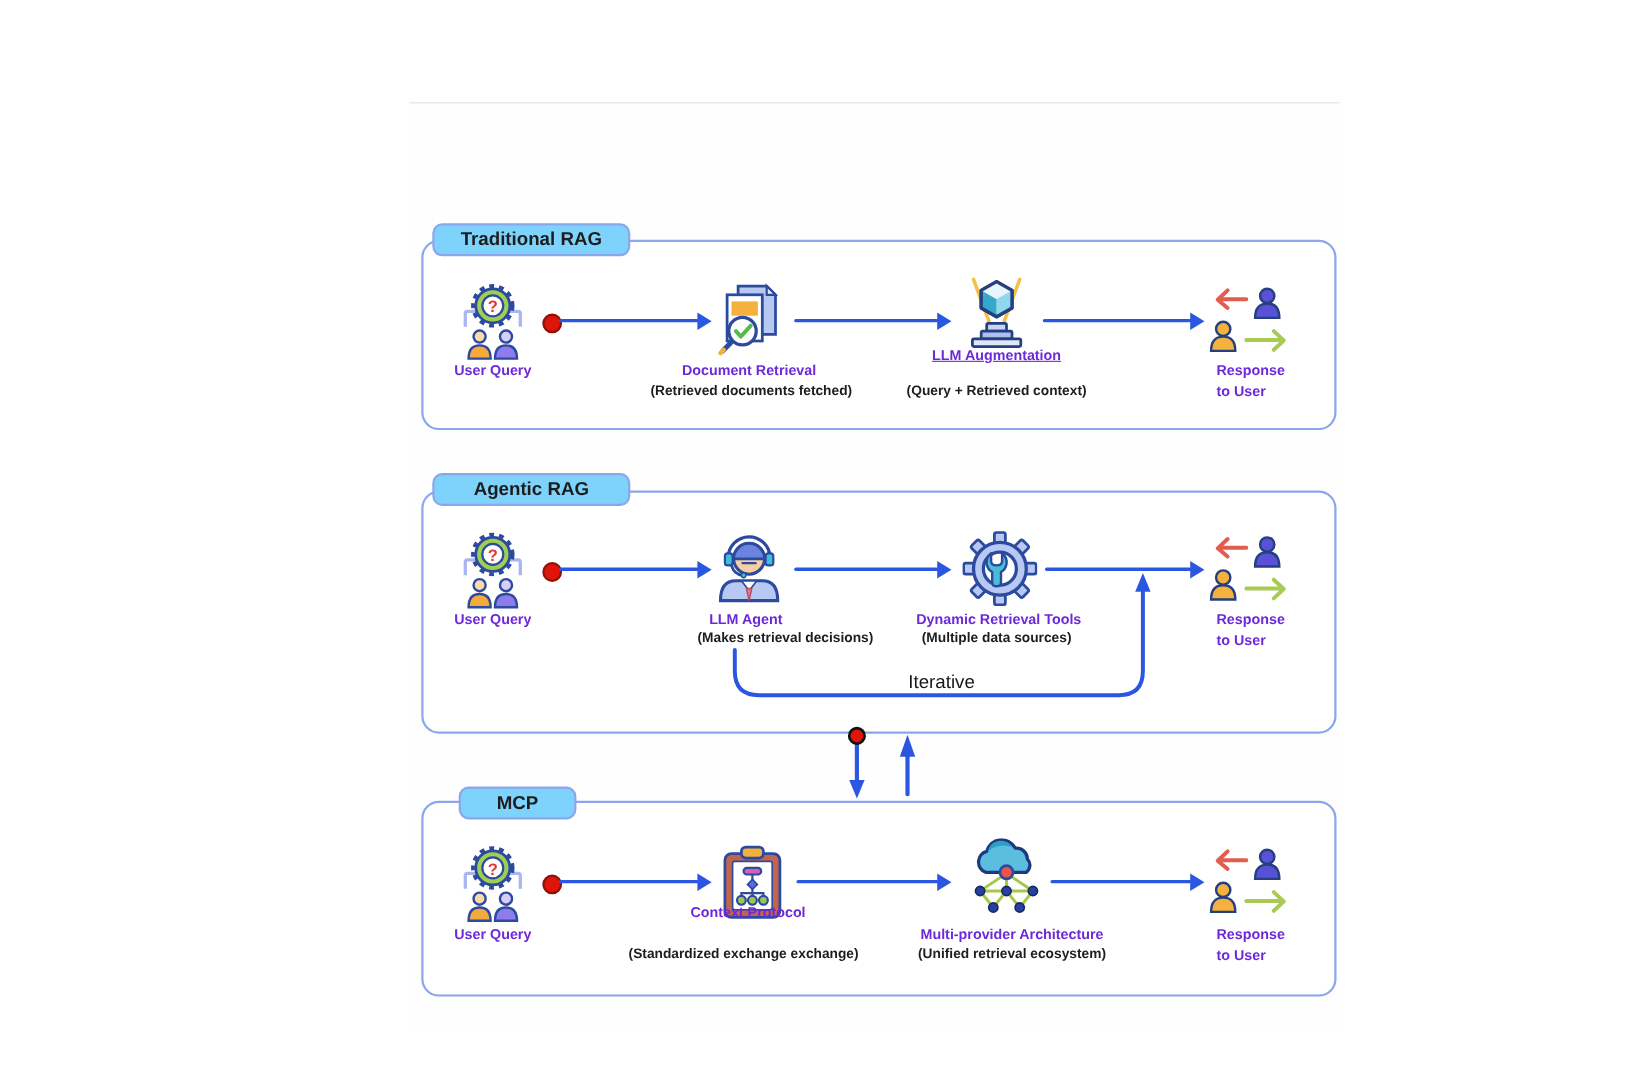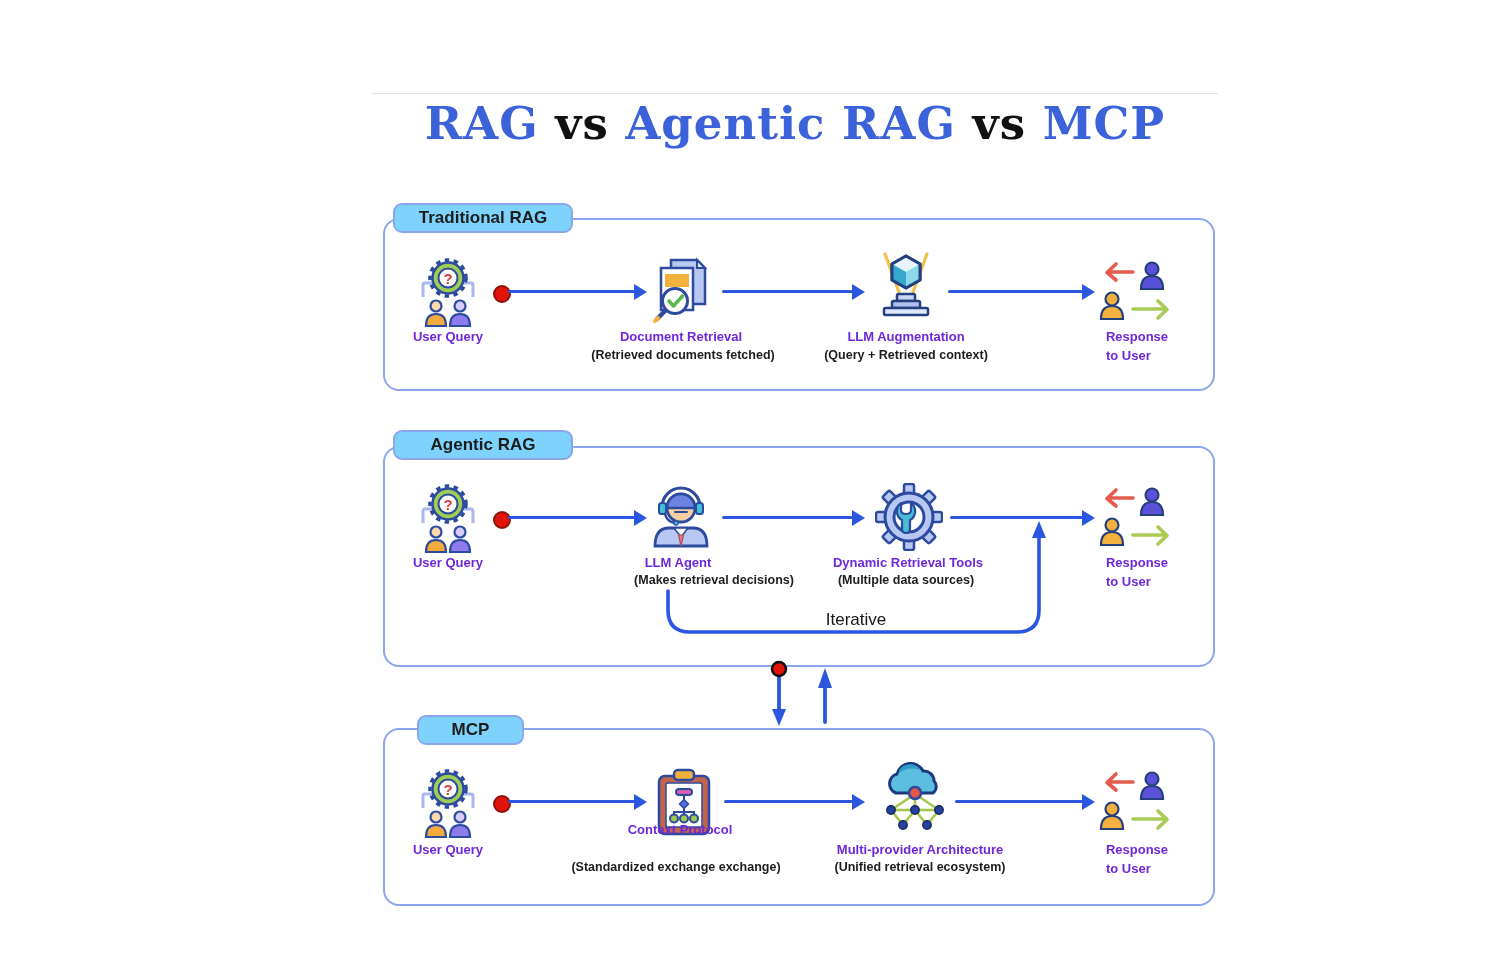--- a/index.html
+++ b/index.html
@@ -31,27 +31,20 @@
         font-size:17px;color:#161616;z-index:2;}
   .overlay{position:absolute;left:0;top:0;width:1500px;height:972px;z-index:1;
         pointer-events:none;}
 </style>
 </head>
 <body>
 
 <div class="page">
   <div class="content-sheet"></div>
 
-  <div class="title">
-    <span class="blue">RAG</span>
-    <span class="black">vs</span>
-    <span class="blue">Agentic RAG</span>
-    <span class="black">vs</span>
-    <span class="blue">MCP</span>
-  </div>
 
   <div class="panel" style="left:383px;top:218px;width:828px;height:169px;"></div>
   <div class="panel" style="left:383px;top:446px;width:828px;height:217px;"></div>
   <div class="panel" style="left:383px;top:728px;width:828px;height:174px;"></div>
 
   <div class="panel-tab" style="left:393px;top:203px;width:176px;height:26px;line-height:26px;">Traditional RAG</div>
   <div class="panel-tab" style="left:393px;top:430px;width:176px;height:26px;line-height:26px;">Agentic RAG</div>
   <div class="panel-tab" style="left:417px;top:715px;width:103px;height:26px;line-height:26px;">MCP</div>
 
   <svg class="overlay">
@@ -106,21 +99,21 @@
     <path d="M34 13 H9 M17 5 L8 13.5 L17 21" fill="none" stroke="#e45c4e" stroke-width="3.6" stroke-linecap="round" stroke-linejoin="round"></path>
     <circle cx="53" cy="10" r="6.5" fill="#5b50d8" stroke="#24407e" stroke-width="2.2"></circle>
     <path d="M42 30 q0 -13 11 -13 q11 0 11 13 z" fill="#5b50d8" stroke="#24407e" stroke-width="2.2"></path>
     <circle cx="13" cy="40" r="6.5" fill="#f4b13d" stroke="#24407e" stroke-width="2.2"></circle>
     <path d="M2 60 q0 -13 11 -13 q11 0 11 13 z" fill="#f4b13d" stroke="#24407e" stroke-width="2.2"></path>
     <path d="M34 50 H67 M59 42 L68 50.5 L59 59" fill="none" stroke="#a9ca55" stroke-width="3.6" stroke-linecap="round" stroke-linejoin="round"></path>
   </svg>
   <div class="step-name" style="left:448px;top:327px;">User Query</div>
   <div class="step-name" style="left:681px;top:327px;">Document Retrieval</div>
   <div class="step-sub" style="left:683px;top:348px;">(Retrieved documents fetched)</div>
-  <div class="step-name" style="left:906px;top:327px;">LLM Augmentation</div>
+  <div class="step-name" style="left:906px;top:313px;text-decoration:underline;">LLM Augmentation</div>
   <div class="step-sub" style="left:906px;top:348px;">(Query + Retrieved context)</div>
   <div class="step-name" style="left:1137px;top:327px;">Response
 to User</div>
 
   <svg class="icon" style="left:409px;top:481px;" width="78" height="74" viewBox="0 0 78 74">
     <path d="M14 42 v-12 q0 -2 2 -2 h10" fill="none" stroke="#a9b6f2" stroke-width="3"></path>
     <path d="M64 42 v-12 q0 -2 -2 -2 h-10" fill="none" stroke="#a9b6f2" stroke-width="3"></path>
     <circle cx="39" cy="23" r="18" fill="none" stroke="#2c4a9e" stroke-width="3.5" stroke-dasharray="4.5 4.5"></circle>
     <circle cx="39" cy="23" r="15.5" fill="#9fce54" stroke="#2c4a9e" stroke-width="2.5"></circle>
     <circle cx="39" cy="23" r="9.5" fill="#fff" stroke="#2c4a9e" stroke-width="2"></circle>

